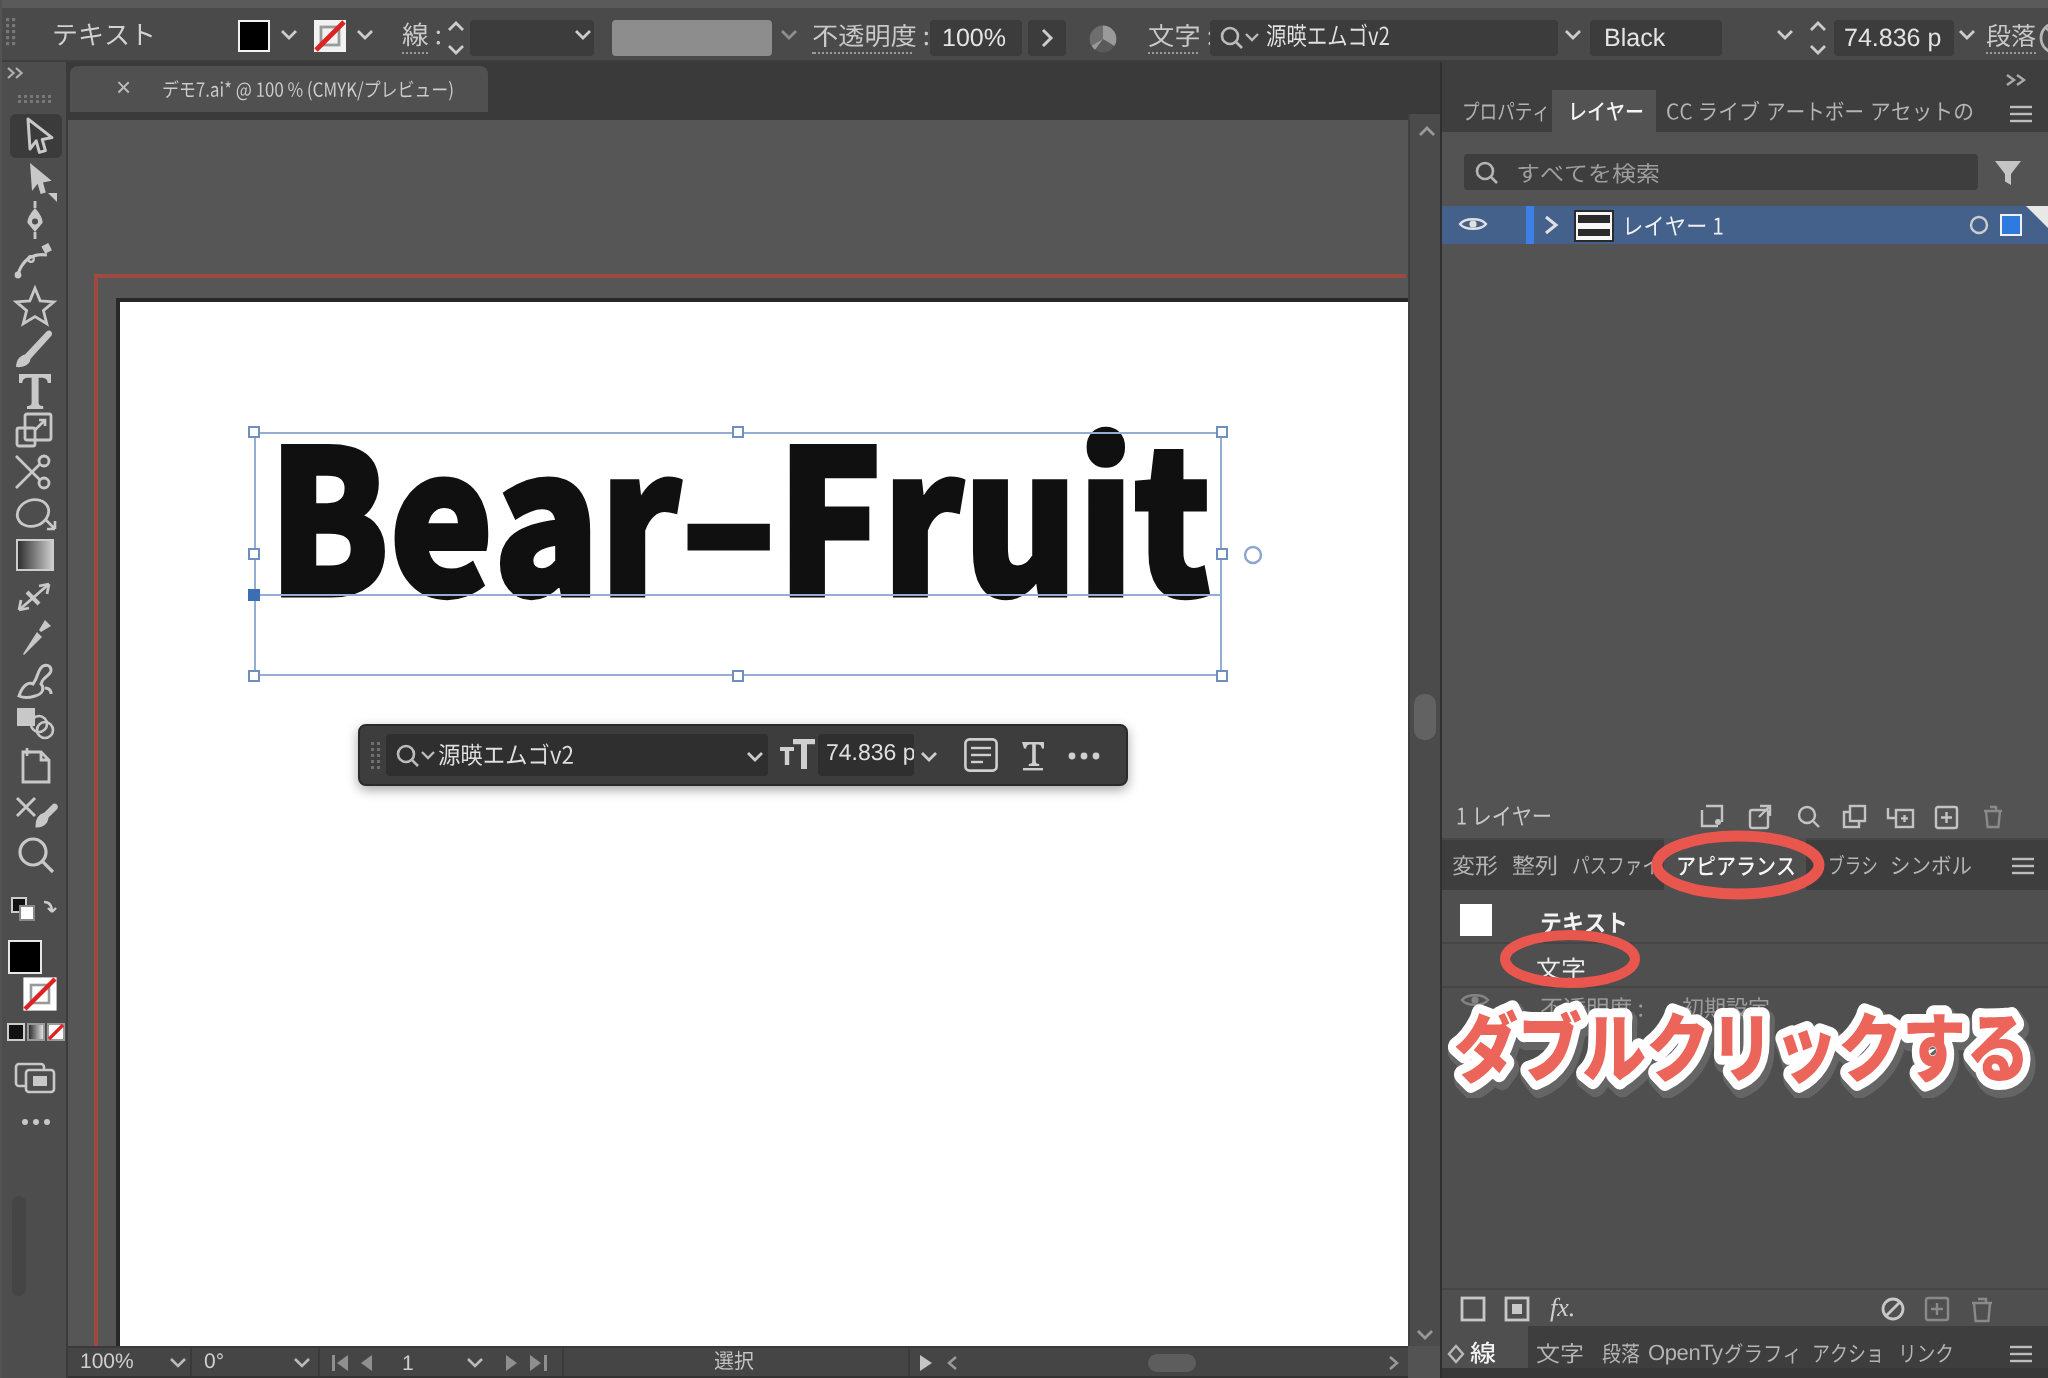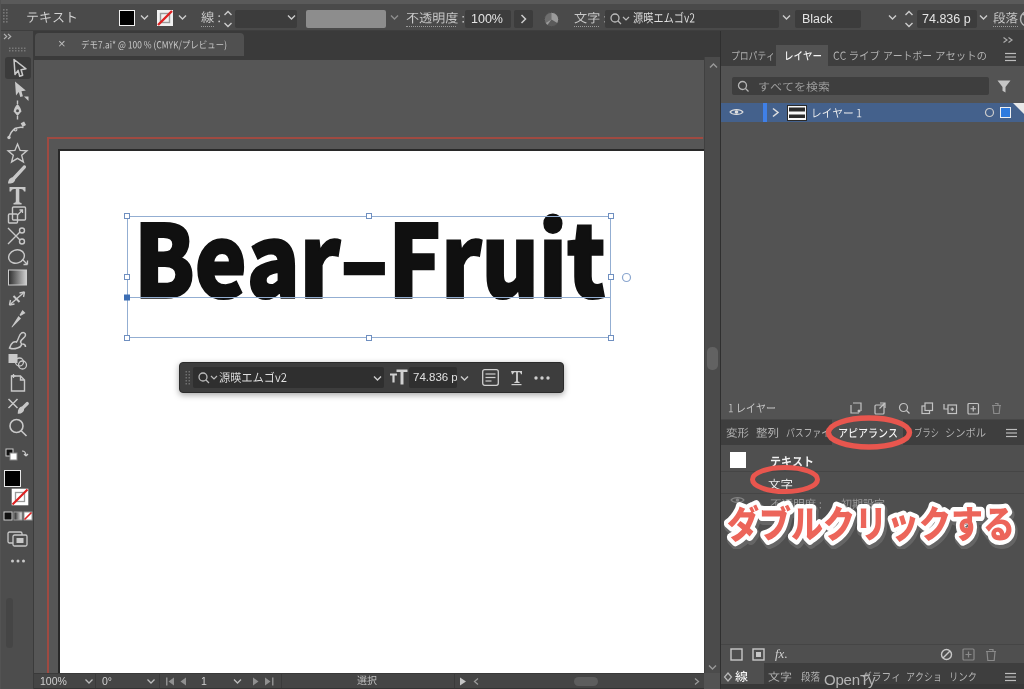--- a/index.html
+++ b/index.html
@@ -645,21 +645,21 @@
 <svg style="position:absolute;left:767px;top:668.2px;" width="26" height="16.6" viewBox="0 0 26 16.6">
       <g transform="translate(0,12.8) scale(1.0909,1)">
         <path d="M5.1 -9.2V-7.4H0.5V-6.6H2.2C2.8 -4.8 3.7 -3.3 4.8 -2.1C3.6 -1.1 2.2 -0.4 0.4 0.1C0.6 0.3 0.9 0.7 1.0 0.9C2.7 0.3 4.2 -0.5 5.4 -1.5C6.7 -0.4 8.2 0.4 10.0 0.9C10.2 0.6 10.4 0.3 10.6 0.1C8.8 -0.3 7.3 -1.1 6.1 -2.1C7.3 -3.3 8.2 -4.7 8.8 -6.6H10.5V-7.4H5.9V-9.2ZM5.5 -2.7C4.4 -3.8 3.6 -5.1 3.1 -6.6H7.8C7.3 -5.0 6.5 -3.7 5.5 -2.7Z M16.1 -4.1V-3.3H11.8V-2.5H16.1V-0.2C16.1 -0.0 16.0 0.0 15.8 0.1C15.6 0.1 14.9 0.1 14.2 0.0C14.3 0.3 14.5 0.6 14.5 0.9C15.5 0.9 16.0 0.8 16.4 0.7C16.8 0.6 17.0 0.4 17.0 -0.1V-2.5H21.3V-3.3H17.0V-3.6C17.9 -4.2 18.9 -4.9 19.5 -5.7L19.0 -6.1L18.8 -6.1H13.6V-5.3H18.0C17.6 -4.9 17.0 -4.4 16.5 -4.1ZM11.9 -8.1V-5.5H12.7V-7.3H20.3V-5.5H21.1V-8.1H16.9V-9.3H16.0V-8.1Z" fill="#b4b4b4"></path>
       </g>
     </svg>
 <svg style="position:absolute;left:800px;top:668.2px;" width="21" height="16.6" viewBox="0 0 21 16.6">
       <g transform="translate(0,12.8) scale(0.8636,1)">
         <path d="M9.0 -3.6C8.7 -2.8 8.2 -2.1 7.6 -1.6C7.1 -2.2 6.6 -2.8 6.4 -3.6ZM5.2 -4.4V-3.6H6.2L5.6 -3.4C6.0 -2.5 6.4 -1.7 7.0 -1.1C6.2 -0.5 5.3 -0.1 4.3 0.2C4.5 0.4 4.7 0.7 4.8 0.9C5.8 0.6 6.8 0.1 7.6 -0.5C8.3 0.1 9.1 0.6 10.1 0.9C10.2 0.6 10.5 0.3 10.6 0.1C9.7 -0.1 8.9 -0.5 8.2 -1.0C9.1 -1.8 9.7 -2.9 10.1 -4.2L9.5 -4.4L9.4 -4.4ZM4.3 -9.2C3.7 -8.9 2.7 -8.5 1.7 -8.3L1.3 -8.4V-1.7L0.4 -1.6L0.5 -0.7L1.3 -0.9V0.9H2.1V-1.0L5.0 -1.6L5.0 -2.3L2.1 -1.8V-3.5H4.7V-4.3H2.1V-5.6H4.6V-6.4H2.1V-7.6C3.1 -7.9 4.2 -8.2 5.0 -8.6ZM5.8 -8.8V-7.2C5.8 -6.5 5.7 -5.7 4.7 -5.1C4.8 -5.0 5.1 -4.7 5.2 -4.5C6.3 -5.2 6.6 -6.3 6.6 -7.2V-8.1H8.3V-6.1C8.3 -5.5 8.3 -5.3 8.5 -5.2C8.7 -5.0 8.9 -5.0 9.1 -5.0C9.3 -5.0 9.5 -5.0 9.7 -5.0C9.9 -5.0 10.1 -5.0 10.2 -5.1C10.4 -5.2 10.5 -5.3 10.5 -5.5C10.6 -5.6 10.6 -6.1 10.7 -6.6C10.4 -6.6 10.2 -6.8 10.0 -6.9C10.0 -6.4 10.0 -6.1 10.0 -5.9C9.9 -5.8 9.9 -5.7 9.9 -5.7C9.8 -5.7 9.7 -5.7 9.6 -5.7C9.5 -5.7 9.4 -5.7 9.3 -5.7C9.2 -5.7 9.2 -5.7 9.1 -5.7C9.1 -5.7 9.1 -5.9 9.1 -6.1V-8.8Z M11.7 0.2 12.3 0.8C13.0 0.0 13.8 -1.1 14.4 -2.0L13.9 -2.6C13.2 -1.6 12.3 -0.5 11.7 0.2ZM12.2 -6.4C12.8 -6.0 13.7 -5.5 14.1 -5.2L14.6 -5.8C14.1 -6.2 13.3 -6.6 12.7 -6.9ZM11.5 -4.2C12.1 -3.9 12.9 -3.4 13.3 -3.1L13.8 -3.7C13.4 -4.1 12.6 -4.5 11.9 -4.8ZM16.7 -7.2C16.2 -6.3 15.4 -5.3 14.2 -4.5C14.4 -4.4 14.7 -4.2 14.8 -4.0C15.3 -4.4 15.7 -4.7 16.0 -5.1C16.4 -4.7 16.9 -4.3 17.4 -4.0C16.4 -3.4 15.3 -3.0 14.3 -2.8C14.4 -2.6 14.6 -2.3 14.7 -2.1L15.4 -2.3V0.9H16.2V0.4H19.7V0.9H20.5V-2.4H15.6C16.5 -2.7 17.3 -3.1 18.1 -3.5C19.1 -3.0 20.2 -2.5 21.2 -2.2C21.3 -2.4 21.5 -2.7 21.7 -2.9C20.8 -3.1 19.7 -3.5 18.8 -4.0C19.6 -4.6 20.3 -5.3 20.8 -6.0L20.3 -6.4L20.1 -6.3H17.1C17.2 -6.6 17.4 -6.8 17.5 -7.0ZM16.2 -0.3V-1.7H19.7V-0.3ZM19.6 -5.7C19.2 -5.2 18.7 -4.8 18.1 -4.4C17.5 -4.8 16.9 -5.2 16.5 -5.6L16.6 -5.7ZM11.7 -8.5V-7.7H14.2V-6.8H15.0V-7.7H18.0V-6.8H18.8V-7.7H21.4V-8.5H18.8V-9.2H18.0V-8.5H15.0V-9.2H14.2V-8.5Z" fill="#b4b4b4"></path>
       </g>
     </svg>
-<div class="abs" style="left:823px;top:671px;color:#b4b4b4;font-size:15px;letter-spacing:-0.2px">OpenTy</div>
+<div class="abs" style="left:823px;top:671px;color:#b4b4b4;font-size:11px;letter-spacing:-0.2px">OpenTy</div>
 <svg style="position:absolute;left:861px;top:668.2px;" width="41" height="16.6" viewBox="0 0 41 16.6">
       <g transform="translate(0,12.8) scale(0.8864,1)">
         <path d="M8.4 -8.8 7.8 -8.5C8.1 -8.1 8.5 -7.5 8.7 -7.0L9.3 -7.3C9.1 -7.7 8.7 -8.4 8.4 -8.8ZM9.6 -9.2 9.0 -9.0C9.3 -8.6 9.7 -8.0 10.0 -7.5L10.5 -7.7C10.3 -8.2 9.9 -8.8 9.6 -9.2ZM5.5 -8.3 4.4 -8.6C4.4 -8.3 4.2 -7.9 4.1 -7.7C3.6 -6.8 2.5 -5.1 0.6 -4.0L1.4 -3.5C2.6 -4.2 3.5 -5.2 4.2 -6.2H7.9C7.7 -5.2 7.0 -3.7 6.2 -2.7C5.2 -1.6 3.8 -0.6 1.8 0.0L2.6 0.8C4.6 -0.0 5.9 -1.0 6.9 -2.2C7.9 -3.4 8.6 -4.9 8.9 -6.0C8.9 -6.2 9.1 -6.5 9.1 -6.6L8.4 -7.1C8.2 -7.0 8.0 -7.0 7.7 -7.0H4.7L5.0 -7.4C5.1 -7.6 5.3 -8.0 5.5 -8.3Z M13.5 -8.2V-7.3C13.8 -7.3 14.2 -7.3 14.5 -7.3C15.1 -7.3 18.2 -7.3 18.8 -7.3C19.2 -7.3 19.6 -7.3 19.9 -7.3V-8.2C19.6 -8.2 19.2 -8.1 18.9 -8.1C18.2 -8.1 15.1 -8.1 14.5 -8.1C14.2 -8.1 13.8 -8.2 13.5 -8.2ZM20.7 -5.3 20.0 -5.7C19.9 -5.6 19.7 -5.6 19.4 -5.6C18.9 -5.6 14.2 -5.6 13.6 -5.6C13.3 -5.6 13.0 -5.6 12.6 -5.7V-4.7C12.9 -4.8 13.4 -4.8 13.6 -4.8C14.3 -4.8 18.9 -4.8 19.5 -4.8C19.3 -4.0 18.8 -3.0 18.2 -2.3C17.2 -1.4 15.9 -0.6 14.3 -0.3L15.0 0.5C16.4 0.1 17.8 -0.6 18.9 -1.8C19.7 -2.7 20.2 -3.9 20.5 -5.0C20.5 -5.0 20.6 -5.2 20.7 -5.3Z M31.5 -7.3 30.8 -7.7C30.6 -7.7 30.4 -7.7 30.2 -7.7C29.7 -7.7 25.3 -7.7 24.7 -7.7C24.3 -7.7 23.9 -7.7 23.6 -7.8V-6.8C23.9 -6.8 24.3 -6.8 24.7 -6.8C25.3 -6.8 29.7 -6.8 30.3 -6.8C30.2 -5.8 29.7 -4.2 28.9 -3.2C28.0 -2.1 26.7 -1.1 24.6 -0.6L25.3 0.2C27.4 -0.4 28.7 -1.4 29.7 -2.7C30.5 -3.8 31.1 -5.6 31.3 -6.8C31.4 -7.0 31.4 -7.2 31.5 -7.3Z M34.3 -2.8 34.8 -2.0C36.0 -2.4 37.3 -3.0 38.2 -3.5V-0.1C38.2 0.2 38.2 0.7 38.2 0.9H39.2C39.1 0.7 39.1 0.2 39.1 -0.1V-4.0C40.1 -4.7 41.1 -5.5 41.6 -6.1L40.9 -6.7C40.4 -6.0 39.3 -5.1 38.3 -4.5C37.4 -3.9 35.8 -3.2 34.3 -2.8Z" fill="#b4b4b4"></path>
       </g>
     </svg>
 <svg style="position:absolute;left:905px;top:668.2px;" width="38" height="16.6" viewBox="0 0 38 16.6">
       <g transform="translate(0,12.8) scale(0.8182,1)">
         <path d="M10.2 -7.4 9.7 -8.0C9.5 -7.9 9.1 -7.9 8.9 -7.9C8.3 -7.9 3.1 -7.9 2.6 -7.9C2.2 -7.9 1.7 -7.9 1.4 -8.0V-7.0C1.8 -7.0 2.2 -7.1 2.6 -7.1C3.1 -7.1 8.1 -7.1 8.9 -7.1C8.5 -6.4 7.5 -5.2 6.5 -4.6L7.2 -4.0C8.5 -4.9 9.5 -6.3 9.9 -7.0C10.0 -7.2 10.2 -7.3 10.2 -7.4ZM5.9 -6.0H4.9C4.9 -5.7 4.9 -5.5 4.9 -5.2C4.9 -3.4 4.7 -1.8 3.0 -0.7C2.7 -0.5 2.3 -0.4 2.0 -0.3L2.8 0.4C5.6 -1.0 5.9 -3.0 5.9 -6.0Z M16.9 -8.5 15.9 -8.9C15.8 -8.6 15.7 -8.2 15.5 -8.0C15.1 -7.0 14.0 -5.4 12.1 -4.3L12.8 -3.7C14.0 -4.5 15.0 -5.5 15.6 -6.4H19.4C19.1 -5.4 18.5 -4.0 17.6 -3.0C16.6 -1.8 15.2 -0.8 13.2 -0.2L14.0 0.5C16.1 -0.3 17.4 -1.3 18.4 -2.5C19.4 -3.7 20.0 -5.2 20.3 -6.3C20.4 -6.5 20.5 -6.7 20.6 -6.9L19.9 -7.3C19.7 -7.2 19.4 -7.2 19.1 -7.2H16.1L16.4 -7.7C16.5 -7.9 16.7 -8.3 16.9 -8.5Z M25.3 -8.4 24.8 -7.7C25.5 -7.3 26.7 -6.5 27.2 -6.1L27.7 -6.9C27.2 -7.2 26.0 -8.1 25.3 -8.4ZM23.7 -0.6 24.2 0.3C25.2 0.1 26.7 -0.4 27.8 -1.1C29.6 -2.1 31.1 -3.5 32.0 -5.0L31.5 -5.9C30.6 -4.3 29.2 -2.9 27.3 -1.9C26.2 -1.2 24.9 -0.8 23.7 -0.6ZM23.6 -6.0 23.2 -5.2C23.8 -4.9 25.0 -4.1 25.6 -3.7L26.1 -4.5C25.6 -4.8 24.3 -5.6 23.6 -6.0Z M35.3 -0.7V0.2C35.5 0.2 35.9 0.2 36.2 0.2H40.7L40.6 0.6H41.5C41.5 0.5 41.5 0.2 41.5 0.0C41.5 -0.9 41.5 -5.1 41.5 -5.5C41.5 -5.7 41.5 -5.9 41.5 -6.0C41.4 -6.0 41.1 -6.0 40.8 -6.0C39.9 -6.0 37.2 -6.0 36.6 -6.0C36.3 -6.0 35.7 -6.0 35.5 -6.0V-5.2C35.7 -5.2 36.3 -5.2 36.6 -5.2C37.2 -5.2 40.3 -5.2 40.7 -5.2V-3.4H36.7C36.3 -3.4 35.9 -3.4 35.7 -3.4V-2.6C35.9 -2.6 36.3 -2.6 36.7 -2.6H40.7V-0.6H36.2C35.8 -0.6 35.5 -0.7 35.3 -0.7Z" fill="#b4b4b4"></path>
       </g>
     </svg>

